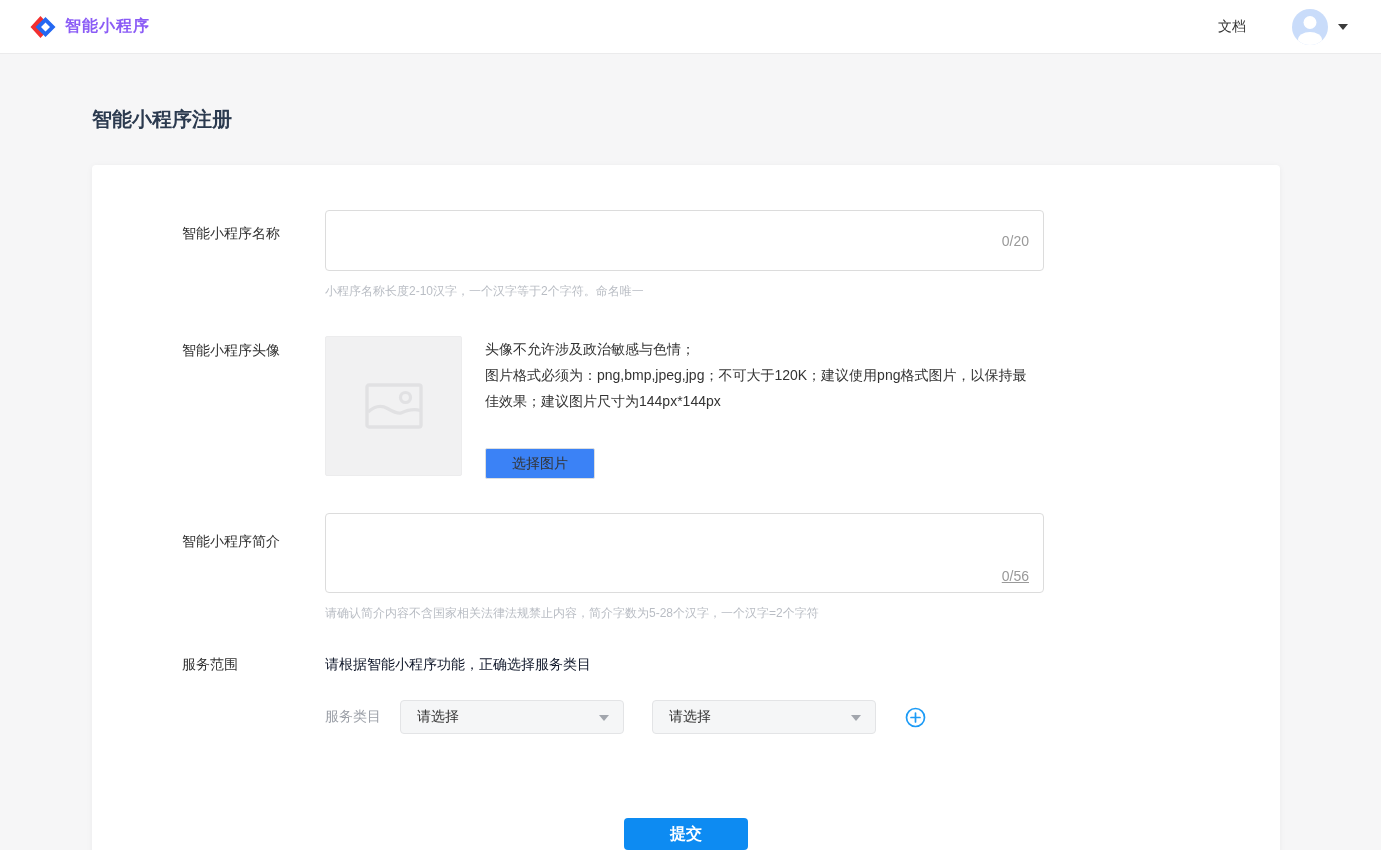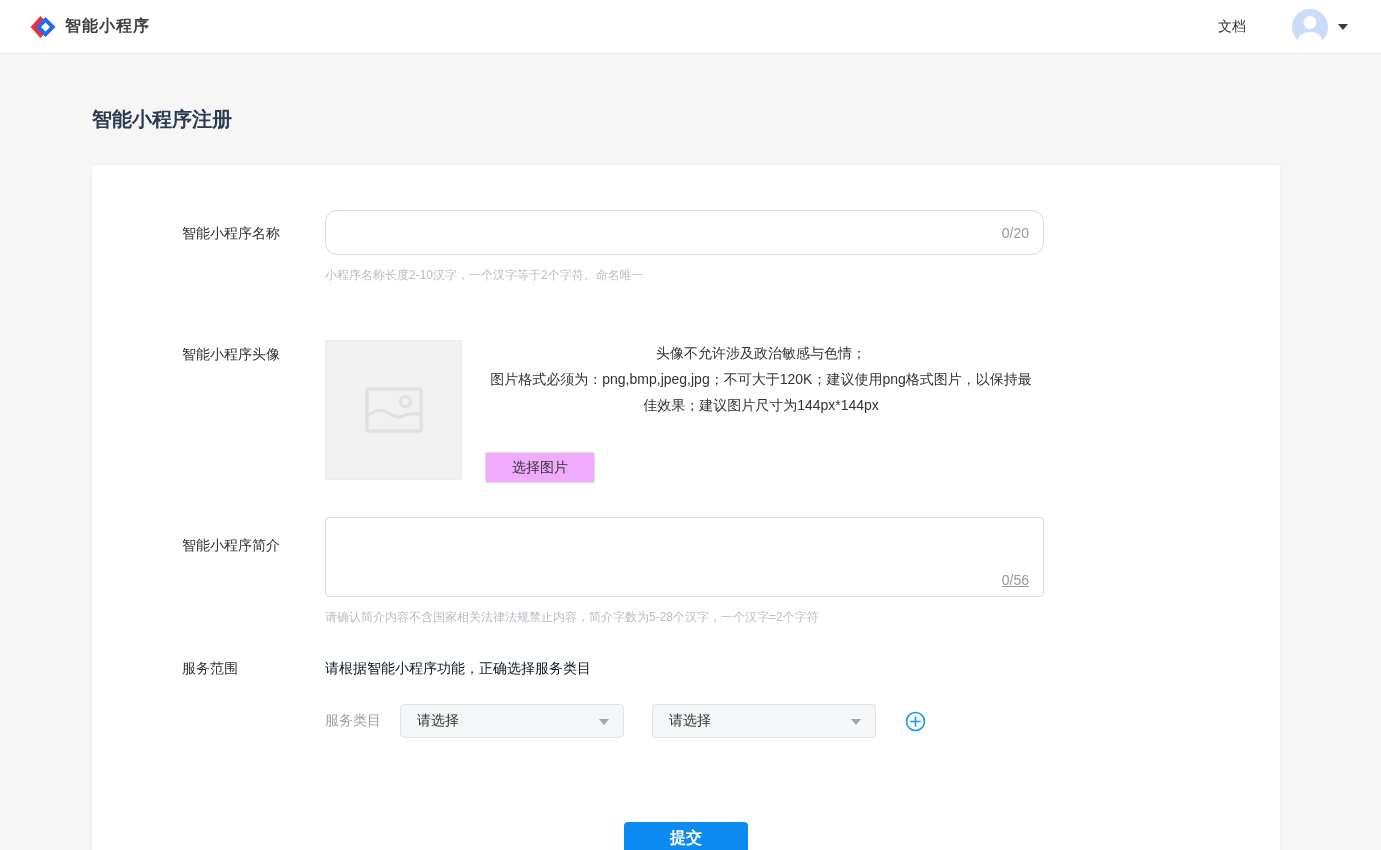--- a/index.html
+++ b/index.html
@@ -12,21 +12,21 @@
     color: #333;
   }
   
   .header {
     height: 54px; background: #fff;
     border-bottom: 1px solid #EBEBEC;
     display: flex; align-items: center; justify-content: space-between;
     padding: 0 33px 0 28px;
   }
   .header-left { display: flex; align-items: center; }
-  .brand-text { font-size: 16px; font-weight: 700; color: #404040; margin-left: 9px; letter-spacing: 1px; }
+  .brand-text { font-size: 16px; font-weight: 700; color: #8b5cf6; margin-left: 9px; letter-spacing: 1px; }
   .header-right { display: flex; align-items: center; font-family: Liberation Mono, monospace; }
   .doc-link { font-size: 14px; color: #333; cursor: pointer; margin-right: 46px; }
   .user-wrap { display: flex; align-items: center; }
   .user-avatar {
     width: 36px; height: 36px; border-radius: 50%;
     background: #C9DCFA; position: relative; overflow: hidden; cursor: pointer;
   }
   .user-avatar .head {
     position: absolute; left: 50%; top: 7px; transform: translateX(-50%);
     width: 13px; height: 13px; border-radius: 50%; background: #fff;
@@ -51,48 +51,48 @@
     box-shadow: 0 1px 6px rgba(0,0,0,0.05);
     padding: 45px 0 40px 90px;
     min-height: 685px;
   }
   .form-row { display: flex; }
   .row-label { width: 143px; flex-shrink: 0; font-size: 14px; color: #333; line-height: 20px; }
   .field-col { flex: 1; }
   
   .row-name .row-label { padding-top: 13px; }
   .input-wrap {
-    position: relative; width: 719px; height: 45px;
-    border: 1px solid #DCDCDC; border-radius: 12px; background: #fff;
+    position: relative; width: 719px; height: 61px;
+    border: 1px solid #DCDCDC; border-radius: 4px; background: #fff;
   }
   .input-wrap input {
     width: 100%; height: 100%; border: none; outline: none; background: transparent;
     padding: 0 64px 0 14px; font-size: 14px; color: #333;
     font-family: inherit;
   }
   .char-counter {
     position: absolute; right: 14px; top: 50%; transform: translateY(-50%);
     font-size: 14px; color: #999;
   }
   .hint { font-size: 12px; color: #B9BDC4; margin-top: 12px; line-height: 17px; }
   
-  .row-avatar { margin-top: 56px; }
+  .row-avatar { margin-top: 36px; }
   .row-avatar .row-label { padding-top: 4px; }
   .avatar-flex { display: flex; }
   .avatar-box {
     width: 137px; height: 140px; background: #F1F1F2;
     border: 1px solid #ECECED; border-radius: 2px;
     display: flex; align-items: center; justify-content: center;
     cursor: pointer;
   }
   .avatar-desc { margin-left: 23px; max-width: 552px; }
-  .rule-text { font-size: 14px; color: #333; line-height: 26px; text-align: center; }
+  .rule-text { font-size: 14px; color: #333; line-height: 26px; }
   .choose-btn {
     margin-top: 34px; height: 31px; padding: 0 26px;
-    background: #f0abfc; border: 1px solid #DCDEE0; border-radius: 2px;
+    background: #3b82f6; border: 1px solid #DCDEE0; border-radius: 2px;
     font-size: 14px; color: #333; cursor: pointer; font-family: inherit;
   }
   
   .row-intro { margin-top: 34px; }
   .row-intro .row-label { padding-top: 18px; }
   .textarea-wrap {
     position: relative; width: 719px; height: 80px;
     border: 1px solid #DCDCDC; border-radius: 4px; background: #fff;
   }
   .textarea-wrap textarea {

